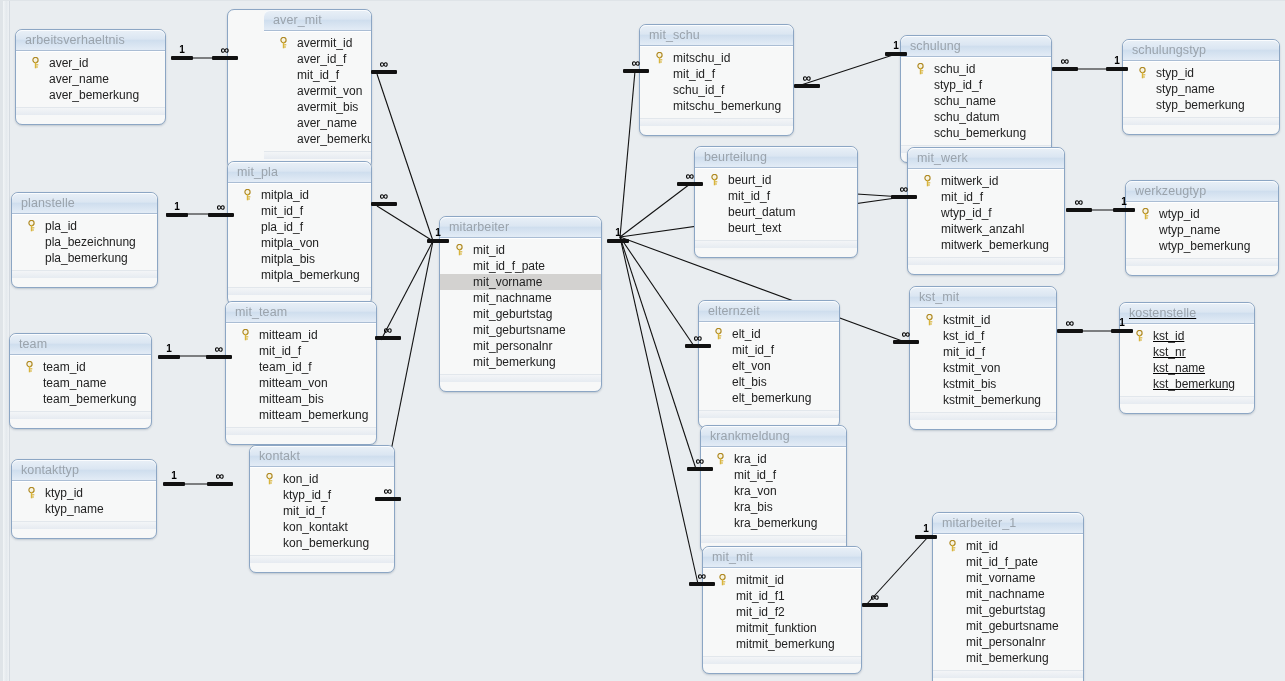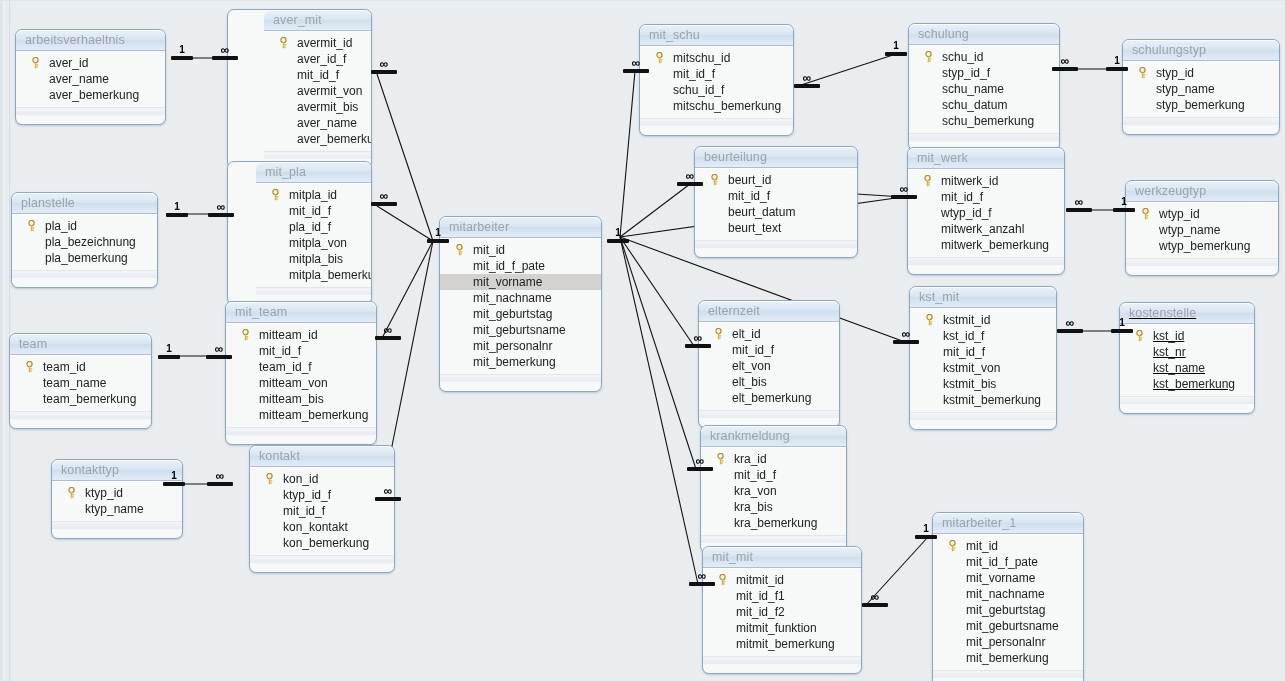--- a/index.html
+++ b/index.html
@@ -184,21 +184,21 @@
             <circle cx="4.5" cy="3" r="1.0" fill="#fdf3c9"></circle>
             <rect x="3.8" y="4.9" width="1.5" height="6.4" fill="#d8b43c"></rect>
             <rect x="5.2" y="7.2" width="2.1" height="1.2" fill="#d8b43c"></rect>
             <rect x="5.2" y="9.4" width="1.7" height="1.2" fill="#d8b43c"></rect>
           </svg><span>pla_id</span></div>
         <div class="fld"><span>pla_bezeichnung</span></div>
         <div class="fld"><span>pla_bemerkung</span></div>
       </div>
       <div class="foot"></div>
     </div>
-    <div class="tbl" style="left: 224px; top: 160px; width: 145px; min-height: 127px; padding-left: 28px;">
+    <div class="tbl" style="left: 224px; top: 160px; width: 145px; min-height: 127px;">
       <div class="hdr">mit_pla</div>
       <div class="body">
         <div class="fld"><svg class="key" viewBox="0 0 9 12">
             <circle cx="4.5" cy="3" r="2.6" fill="none" stroke="#b08a22" stroke-width="1.2"></circle>
             <circle cx="4.5" cy="3" r="1.0" fill="#fdf3c9"></circle>
             <rect x="3.8" y="4.9" width="1.5" height="6.4" fill="#d8b43c"></rect>
             <rect x="5.2" y="7.2" width="2.1" height="1.2" fill="#d8b43c"></rect>
             <rect x="5.2" y="9.4" width="1.7" height="1.2" fill="#d8b43c"></rect>
           </svg><span>mitpla_id</span></div>
         <div class="fld"><span>mit_id_f</span></div>
@@ -235,21 +235,21 @@
             <rect x="5.2" y="9.4" width="1.7" height="1.2" fill="#d8b43c"></rect>
           </svg><span>mitteam_id</span></div>
         <div class="fld"><span>mit_id_f</span></div>
         <div class="fld"><span>team_id_f</span></div>
         <div class="fld"><span>mitteam_von</span></div>
         <div class="fld"><span>mitteam_bis</span></div>
         <div class="fld"><span>mitteam_bemerkung</span></div>
       </div>
       <div class="foot"></div>
     </div>
-    <div class="tbl" style="left: 8px; top: 458px; width: 132px; min-height: 78px; margin-left: 40px;">
+    <div class="tbl" style="left: 8px; top: 458px; width: 146px; min-height: 78px;">
       <div class="hdr">kontakttyp</div>
       <div class="body">
         <div class="fld"><svg class="key" viewBox="0 0 9 12">
             <circle cx="4.5" cy="3" r="2.6" fill="none" stroke="#b08a22" stroke-width="1.2"></circle>
             <circle cx="4.5" cy="3" r="1.0" fill="#fdf3c9"></circle>
             <rect x="3.8" y="4.9" width="1.5" height="6.4" fill="#d8b43c"></rect>
             <rect x="5.2" y="7.2" width="2.1" height="1.2" fill="#d8b43c"></rect>
             <rect x="5.2" y="9.4" width="1.7" height="1.2" fill="#d8b43c"></rect>
           </svg><span>ktyp_id</span></div>
         <div class="fld"><span>ktyp_name</span></div>
@@ -369,21 +369,21 @@
             <rect x="5.2" y="7.2" width="2.1" height="1.2" fill="#d8b43c"></rect>
             <rect x="5.2" y="9.4" width="1.7" height="1.2" fill="#d8b43c"></rect>
           </svg><span>mitmit_id</span></div>
         <div class="fld"><span>mit_id_f1</span></div>
         <div class="fld"><span>mit_id_f2</span></div>
         <div class="fld"><span>mitmit_funktion</span></div>
         <div class="fld"><span>mitmit_bemerkung</span></div>
       </div>
       <div class="foot"></div>
     </div>
-    <div class="tbl" style="left: 897px; top: 22px; width: 152px; min-height: 112px; margin-left: 8px;">
+    <div class="tbl" style="left: 897px; top: 34px; width: 152px; min-height: 112px;">
       <div class="hdr">schulung</div>
       <div class="body">
         <div class="fld"><svg class="key" viewBox="0 0 9 12">
             <circle cx="4.5" cy="3" r="2.6" fill="none" stroke="#b08a22" stroke-width="1.2"></circle>
             <circle cx="4.5" cy="3" r="1.0" fill="#fdf3c9"></circle>
             <rect x="3.8" y="4.9" width="1.5" height="6.4" fill="#d8b43c"></rect>
             <rect x="5.2" y="7.2" width="2.1" height="1.2" fill="#d8b43c"></rect>
             <rect x="5.2" y="9.4" width="1.7" height="1.2" fill="#d8b43c"></rect>
           </svg><span>schu_id</span></div>
         <div class="fld"><span>styp_id_f</span></div>

